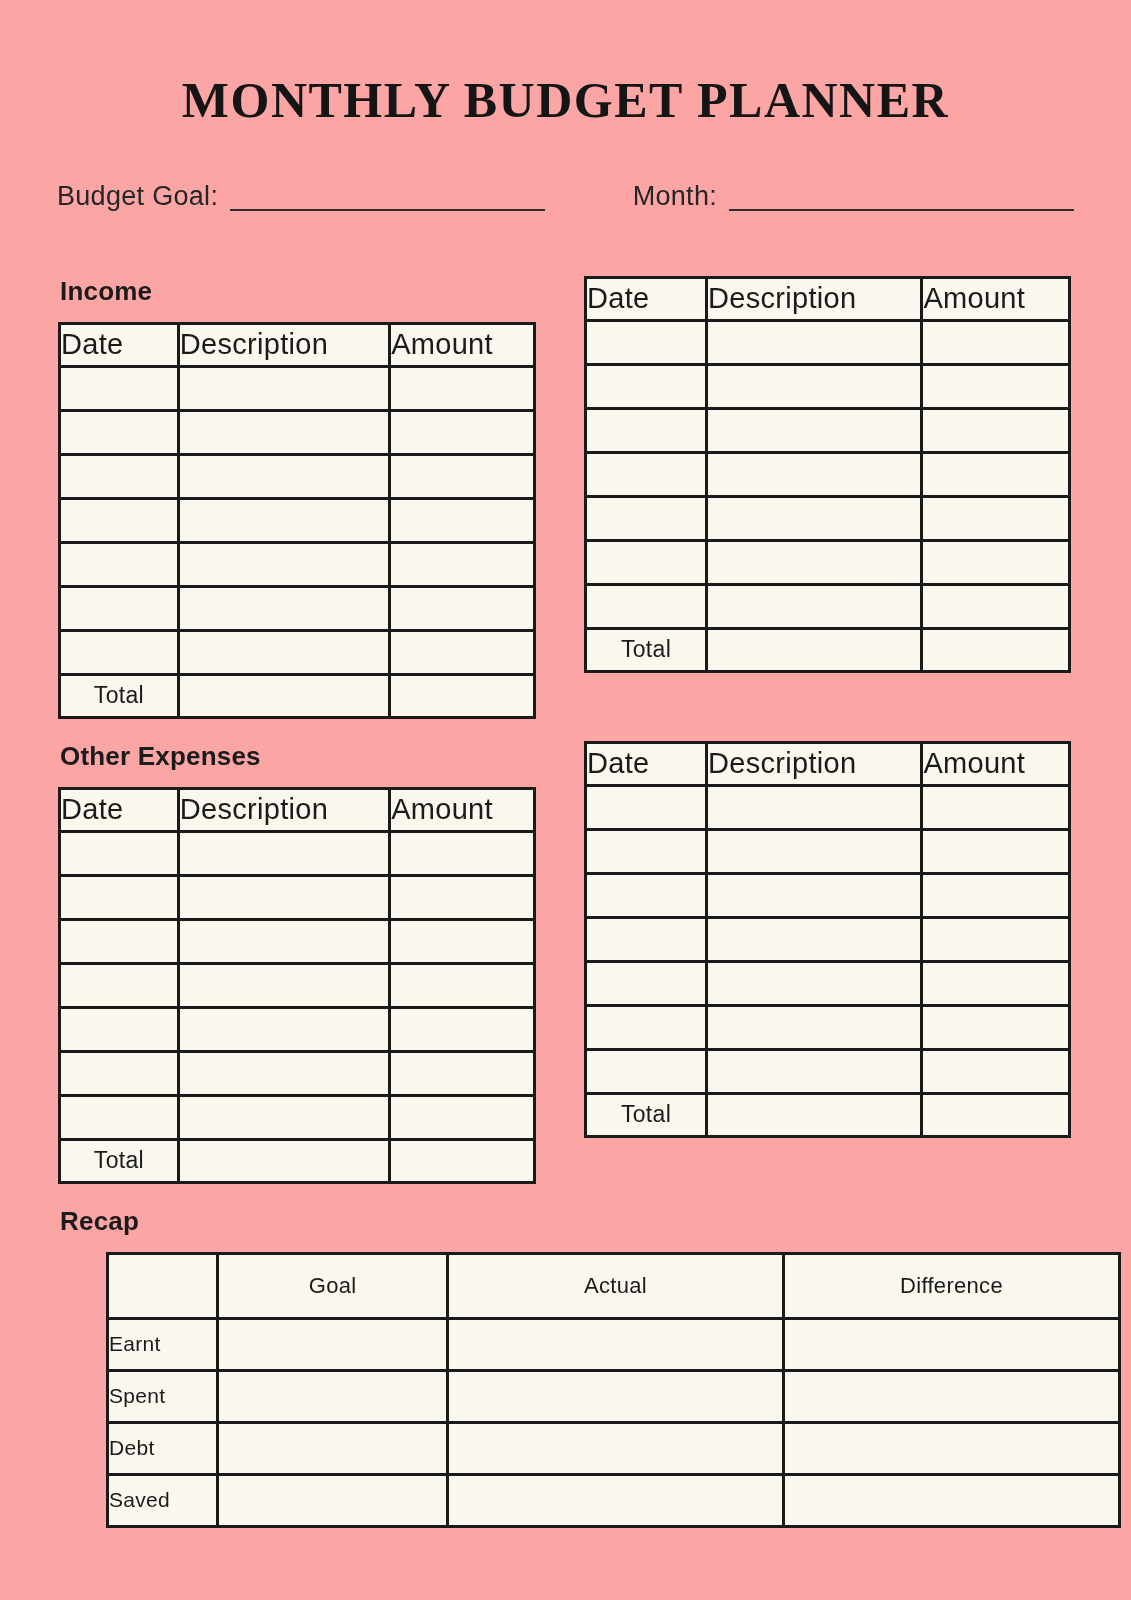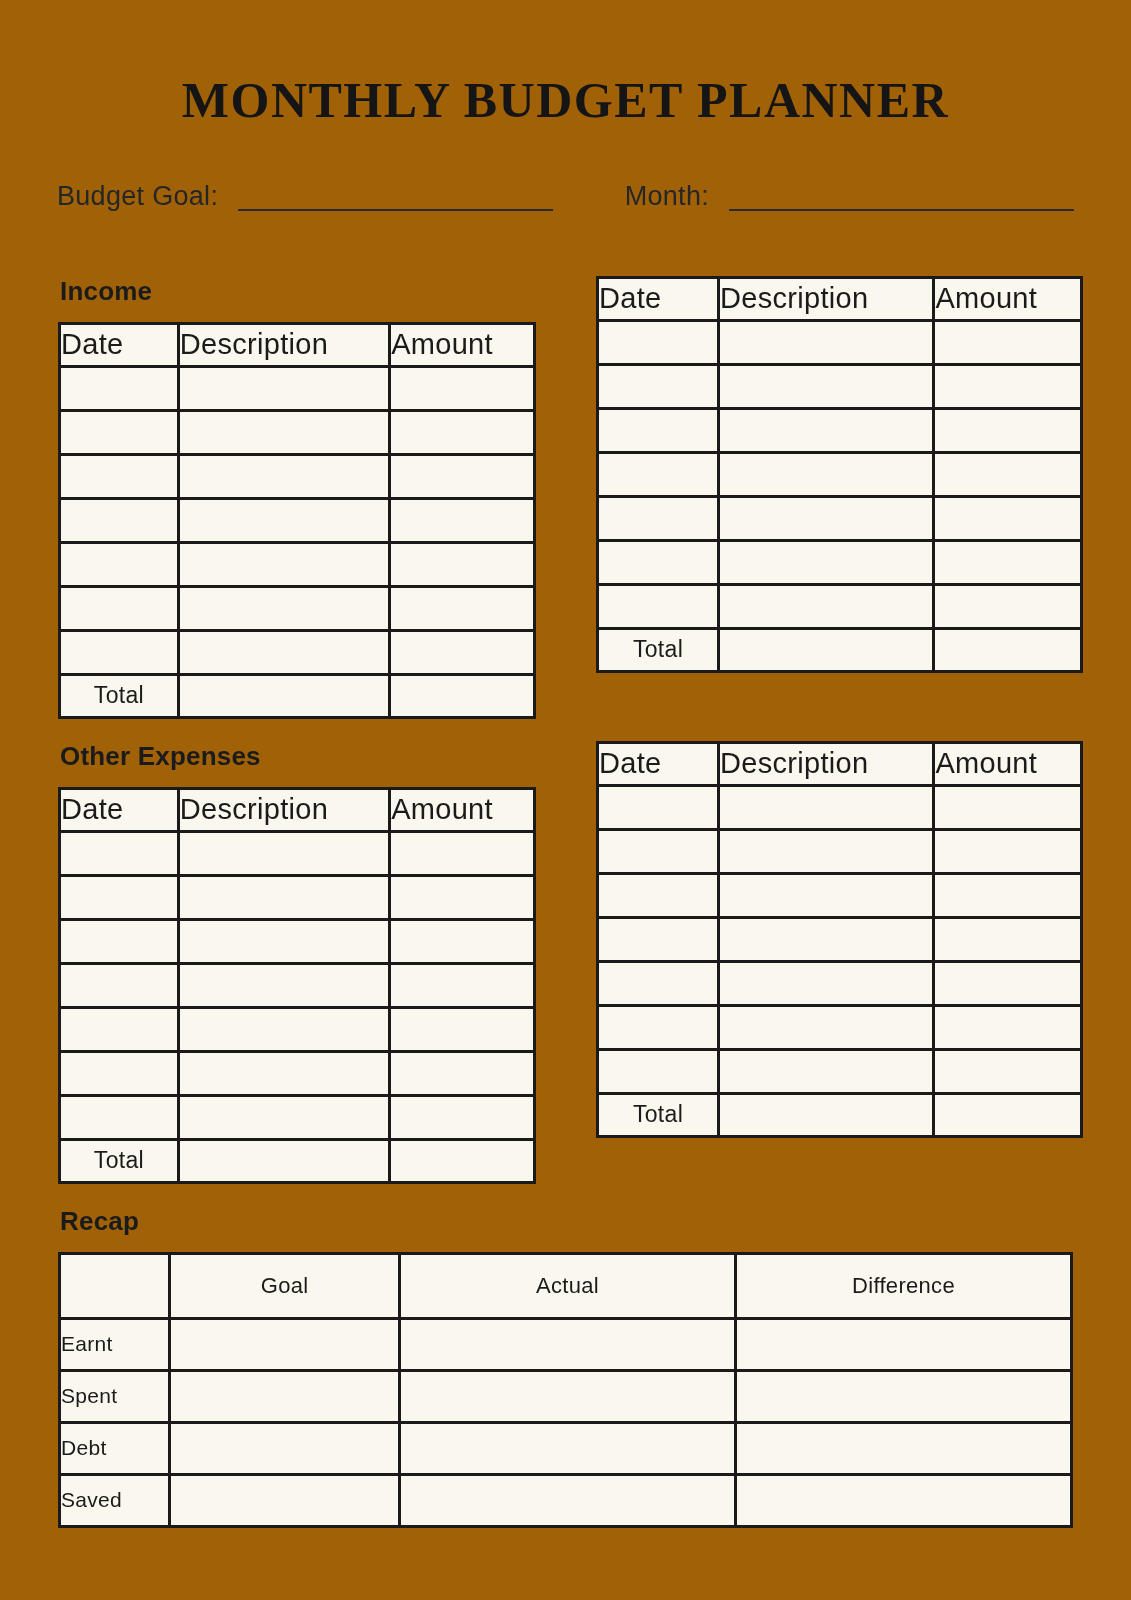--- a/index.html
+++ b/index.html
@@ -1,19 +1,19 @@
 <!DOCTYPE html>
 <html><head>
 <meta charset="utf-8">
 <style>
   html,body{margin:0;padding:0;background:#FAF7EF;}
   .page{
     position:relative;
     width:1131px;height:1600px;
-    background:#a16207;
+    background:#fca5a5;
     color:#1B1B1B;
     font-family:"Liberation Sans", sans-serif;
     overflow:hidden;
     margin:0 auto;
   }
   
   .title-wrap{padding-top:72px;text-align:center;}
   .title-wrap h1{
     margin:0;
     font-family:"Liberation Serif", serif;
@@ -24,42 +24,42 @@
     color:#151515;
   }
   
   .fields{
     display:flex;
     justify-content:space-between;
     align-items:flex-end;
     padding:0 57px;
     margin-top:50px;
   }
-  .field{display:flex;align-items:flex-end;gap:8px;}
+  .field{display:flex;align-items:flex-end;}
   .field-label{
     font-size:27px;
     line-height:1.2;
     font-weight:400;
     color:#262626;
     letter-spacing:0.3px;
     white-space:nowrap;
   }
   .field-line{
     border-bottom:2px solid #2B2B2B;
     height:0;
     margin-left:12px;
     margin-bottom:1px;
   }
   .line-goal{width:315px;}
   .line-month{width:345px;}
   
   .grid{
     display:grid;
     grid-template-columns:478px 487px;
-    column-gap:60px;
+    column-gap:48px;
     padding:0 58px;
   }
   .grid.row1{margin-top:64px;}
   .grid.row2{margin-top:22px;}
   .sec-title{
     margin:0 0 16px 2px;
     font-size:26px;
     line-height:30px;
     font-weight:700;
     color:#1B1B1B;
@@ -95,20 +95,21 @@
   }
   col.c-date{width:25%;}
   col.c-desc{width:44.5%;}
   col.c-amt{width:30.5%;}
   
   .recap{padding:0 58px;margin-top:22px;}
   table.recap-table{
     width:100%;
     border-collapse:collapse;
     table-layout:fixed;
+    margin-left:48px;
   }
   table.recap-table th, table.recap-table td{
     border:3px solid #1A1A1A;
     padding:0;
     background:#FAF7EF;
   }
   table.recap-table thead th{
     height:62px;
     font-size:22px;
     font-weight:400;

